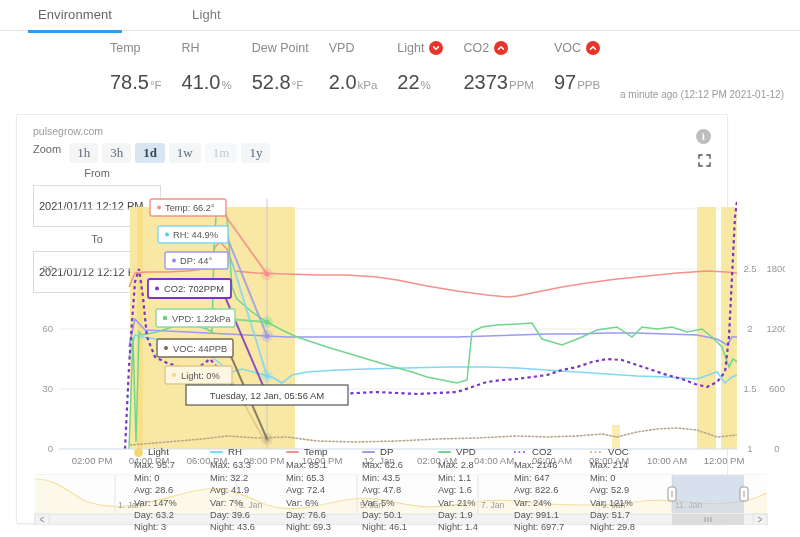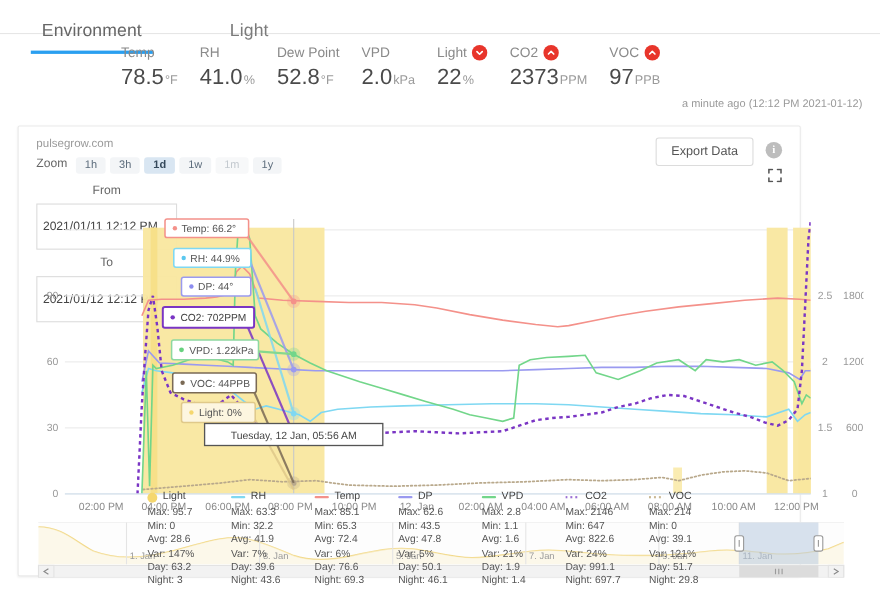--- a/index.html
+++ b/index.html
@@ -13,22 +13,22 @@
   }
   .app { position: relative; width: 800px; height: 537px; background:#fff; }
 
   
   .tabbar {
     position: relative; height: 31px;
     border-bottom: 1px solid #e6e6e6;
     display: flex; align-items: flex-start;
   }
   .tab {
-    font-size: 16px; color: #7b7b7b;
-    padding: 20px 10px 8px 10px;
+    font-size: 13px; color: #7b7b7b;
+    padding: 7px 10px 8px 10px;
     margin-left: 28px;
     cursor: pointer; letter-spacing: .1px;
   }
   .tab.active { color: #666; border-bottom: 3px solid #2a9ff0; }
   .tab:nth-child(2){ margin-left: 60px; }
 
   
   .metrics {
     position: relative; height: 78px;
     padding: 9px 0 0 0;
@@ -40,21 +40,21 @@
     display: flex; align-items: center; gap: 5px; height: 16px;
     white-space: nowrap;
   }
   .badge {
     display: inline-flex; align-items: center; justify-content: center;
     width: 14px; height: 14px; border-radius: 50%;
     background: #e8352b; color: #fff; font-size: 8px; line-height: 1;
   }
   .badge svg { display:block; }
   .m-value {
-    font-size: 20px; color: #4a4a4a; font-weight: 400; margin-top: 3px;
+    font-size: 20px; color: #4a4a4a; font-weight: 400; margin-top: 15px;
     white-space: nowrap;
   }
   .m-value .unit { font-size: 11.5px; color: #9a9a9a; margin-left: 1px; }
   .m-ts {
     position: absolute; right: 16px; top: 58px;
     font-size: 10px; color: #9a9a9a;
   }
 
   
   .card {
@@ -69,22 +69,22 @@
     font-size: 10.5px; color: #9b9b9b;
   }
   .zoomrow {
     position: absolute; left: 16px; top: 28px;
     display: flex; align-items: flex-start; gap: 4px;
     font-size: 11px; color: #777;
   }
   .zoomrow .zlabel { margin-right: 4px; font-size: 11px; color: #666; }
   .zbtn {
     padding: 2px 8px; border-radius: 3px; background: #f3f5f7;
-    color: #5b6b7b; font-size: 10px; cursor: pointer; border: none;
-    font-family: Liberation Sans, sans-serif;
+    color: #5b6b7b; font-size: 13px; cursor: pointer; border: none;
+    font-family: Liberation Serif, serif;
   }
   .zbtn.active { background: #d9e6f2; color: #35495c; font-weight: bold; }
   .zbtn.disabled { color: #c3c9cf; background: #f7f8f9; cursor: default; }
   .fromrow {
     position: absolute; left: 16px; top: 52px;
     display: flex; align-items: center; gap: 6px;
     font-size: 11px; color: #666; flex-direction: column;
   }
   .dtinput {
     border: 1px solid #dcdcdc; background: #fff;
@@ -241,21 +241,20 @@
         <button class="zbtn">1y</button>
       </div>
 
       <div class="fromrow">
         <span>From</span>
         <input class="dtinput from" type="text" value="2021/01/11 12:12 PM" style="">
         <span>To</span>
         <input class="dtinput to" type="text" value="2021/01/12 12:12 PM" style="">
       </div>
 
-      <button class="export-btn">Export Data</button>
       <div class="info-icon">i</div>
       <div class="fs-icon">
         <svg width="13" height="13" viewBox="0 0 13 13" fill="none" stroke="#555" stroke-width="1.4" stroke-linecap="round">
           <path d="M1 4.2V1h3.2M8.8 1H12v3.2M12 8.8V12H8.8M4.2 12H1V8.8"></path>
         </svg>
       </div>
     </div>
 
     <div class="plot">
       <svg width="768" height="338" viewBox="0 0 768 338">
@@ -539,21 +538,21 @@
       <div class="leg-stat"><span>Night:</span> <span>697.7</span></div>
     </div>
 
     <div class="leg-col">
       <div class="leg-head">
         <span class="swatch-dash" style="color:#c9b894"></span>
         <span class="leg-name">VOC</span>
       </div>
       <div class="leg-stat"><span>Max:</span> <span>214</span></div>
       <div class="leg-stat"><span>Min:</span> <span>0</span></div>
-      <div class="leg-stat"><span>Avg:</span> <span>39.1</span></div>
+      <div class="leg-stat"><span>Avg:</span> <span>52.9</span></div>
       <div class="leg-stat"><span>Var:</span> <span>121%</span></div>
       <div class="leg-stat"><span>Day:</span> <span>51.7</span></div>
       <div class="leg-stat"><span>Night:</span> <span>29.8</span></div>
     </div>
 
   </div>
 
 </div>
 
 </body></html>

